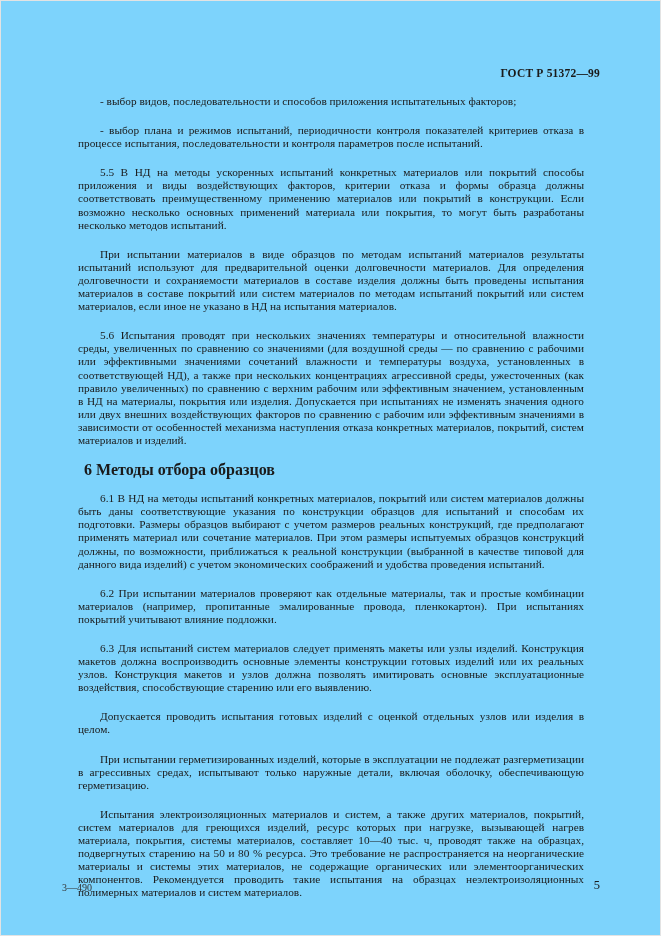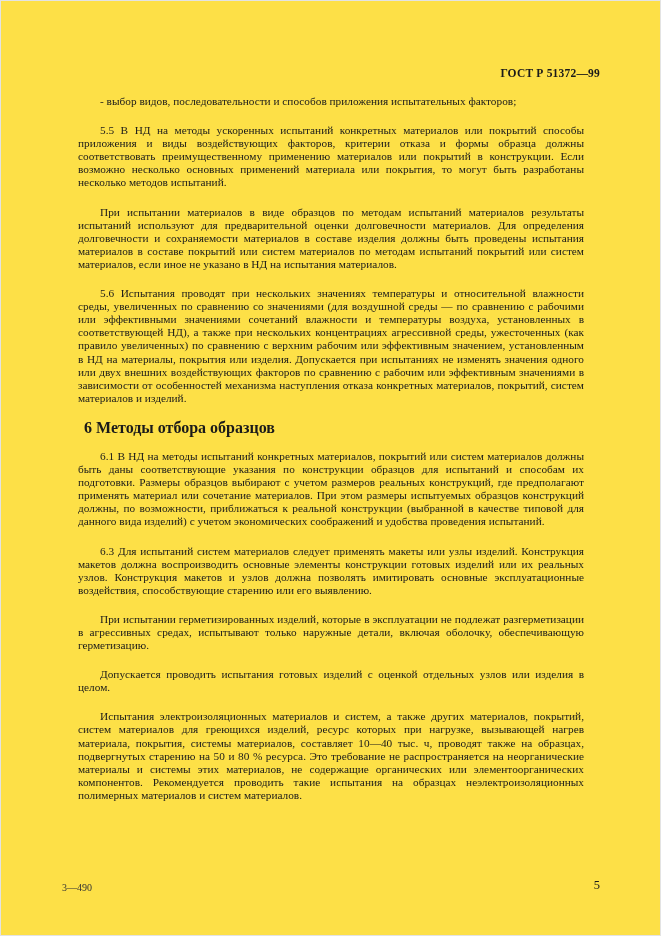--- a/index.html
+++ b/index.html
@@ -5,21 +5,21 @@
   html, body {
     margin: 0;
     padding: 0;
     background: #ffffff;
   }
   .page {
     position: relative;
     width: 661px;
     height: 936px;
     box-sizing: border-box;
-    background: #fde047;
+    background: #7dd3fc;
     border: 1px solid #e3e3e3;
     padding: 66px 60px 0 61px;
     font-family: "Liberation Serif", "DejaVu Serif", serif;
     color: #1a1a1a;
     overflow: hidden;
   }
   .doc-header {
     text-align: right;
     font-weight: bold;
     font-size: 11.5px;
@@ -61,28 +61,30 @@
   }
 </style>
 </head>
 <body>
 
 <div class="page">
   <div class="doc-header">ГОСТ Р 51372—99</div>
 
   <div class="content" id="content">
       <p class="list">- выбор видов, последовательности и способов приложения испытательных факторов;</p>
+      <p class="list">- выбор плана и режимов испытаний, периодичности контроля показателей критериев отказа в процессе испытания, последовательности и контроля параметров после испытаний.</p>
       <p class="body">5.5 В НД на методы ускоренных испытаний конкретных материалов или покрытий способы приложения и виды воздействующих факторов, критерии отказа и формы образца должны соответствовать преимущественному применению материалов или покрытий в конструкции. Если возможно несколько основных применений материала или покрытия, то могут быть разработаны несколько методов испытаний.</p>
       <p class="body">При испытании материалов в виде образцов по методам испытаний материалов результаты испытаний используют для предварительной оценки долговечности материалов. Для определения долговечности и сохраняемости материалов в составе изделия должны быть проведены испытания материалов в составе покрытий или систем материалов по методам испытаний покрытий или систем материалов, если иное не указано в НД на испытания материалов.</p>
       <p class="body">5.6 Испытания проводят при нескольких значениях температуры и относительной влажности среды, увеличенных по сравнению со значениями (для воздушной среды — по сравнению с рабочими или эффективными значениями сочетаний влажности и температуры воздуха, установленных в соответствующей НД), а также при нескольких концентрациях агрессивной среды, ужесточенных (как правило увеличенных) по сравнению с верхним рабочим или эффективным значением, установленным в НД на материалы, покрытия или изделия. Допускается при испытаниях не изменять значения одного или двух внешних воздействующих факторов по сравнению с рабочим или эффективным значениями в зависимости от особенностей механизма наступления отказа конкретных материалов, покрытий, систем материалов и изделий.</p>
       <p class="heading">6 Методы отбора образцов</p>
       <p class="body">6.1 В НД на методы испытаний конкретных материалов, покрытий или систем материалов должны быть даны соответствующие указания по конструкции образцов для испытаний и способам их подготовки. Размеры образцов выбирают с учетом размеров реальных конструкций, где предполагают применять материал или сочетание материалов. При этом размеры испытуемых образцов конструкций должны, по возможности, приближаться к реальной конструкции (выбранной в качестве типовой для данного вида изделий) с учетом экономических соображений и удобства проведения испытаний.</p>
+      <p class="body">6.2 При испытании материалов проверяют как отдельные материалы, так и простые комбинации материалов (например, пропитанные эмалированные провода, пленкокартон). При испытаниях покрытий учитывают влияние подложки.</p>
       <p class="body">6.3 Для испытаний систем материалов следует применять макеты или узлы изделий. Конструкция макетов должна воспроизводить основные элементы конструкции готовых изделий или их реальных узлов. Конструкция макетов и узлов должна позволять имитировать основные эксплуатационные воздействия, способствующие старению или его выявлению.</p>
+      <p class="body">Допускается проводить испытания готовых изделий с оценкой отдельных узлов или изделия в целом.</p>
       <p class="body">При испытании герметизированных изделий, которые в эксплуатации не подлежат разгерметизации в агрессивных средах, испытывают только наружные детали, включая оболочку, обеспечивающую герметизацию.</p>
-      <p class="body">Допускается проводить испытания готовых изделий с оценкой отдельных узлов или изделия в целом.</p>
       <p class="body">Испытания электроизоляционных материалов и систем, а также других материалов, покрытий, систем материалов для греющихся изделий, ресурс которых при нагрузке, вызывающей нагрев материала, покрытия, системы материалов, составляет 10—40 тыс. ч, проводят также на образцах, подвергнутых старению на 50 и 80 % ресурса. Это требование не распространяется на неорганические материалы и системы этих материалов, не содержащие органических или элементоорганических компонентов. Рекомендуется проводить такие испытания на образцах неэлектроизоляционных полимерных материалов и систем материалов.</p>
     </div>
 
   <div class="footer">
     <span class="print-code">3—490</span>
     <span class="page-number">5</span>
   </div>
 </div>
 
 </body></html>

